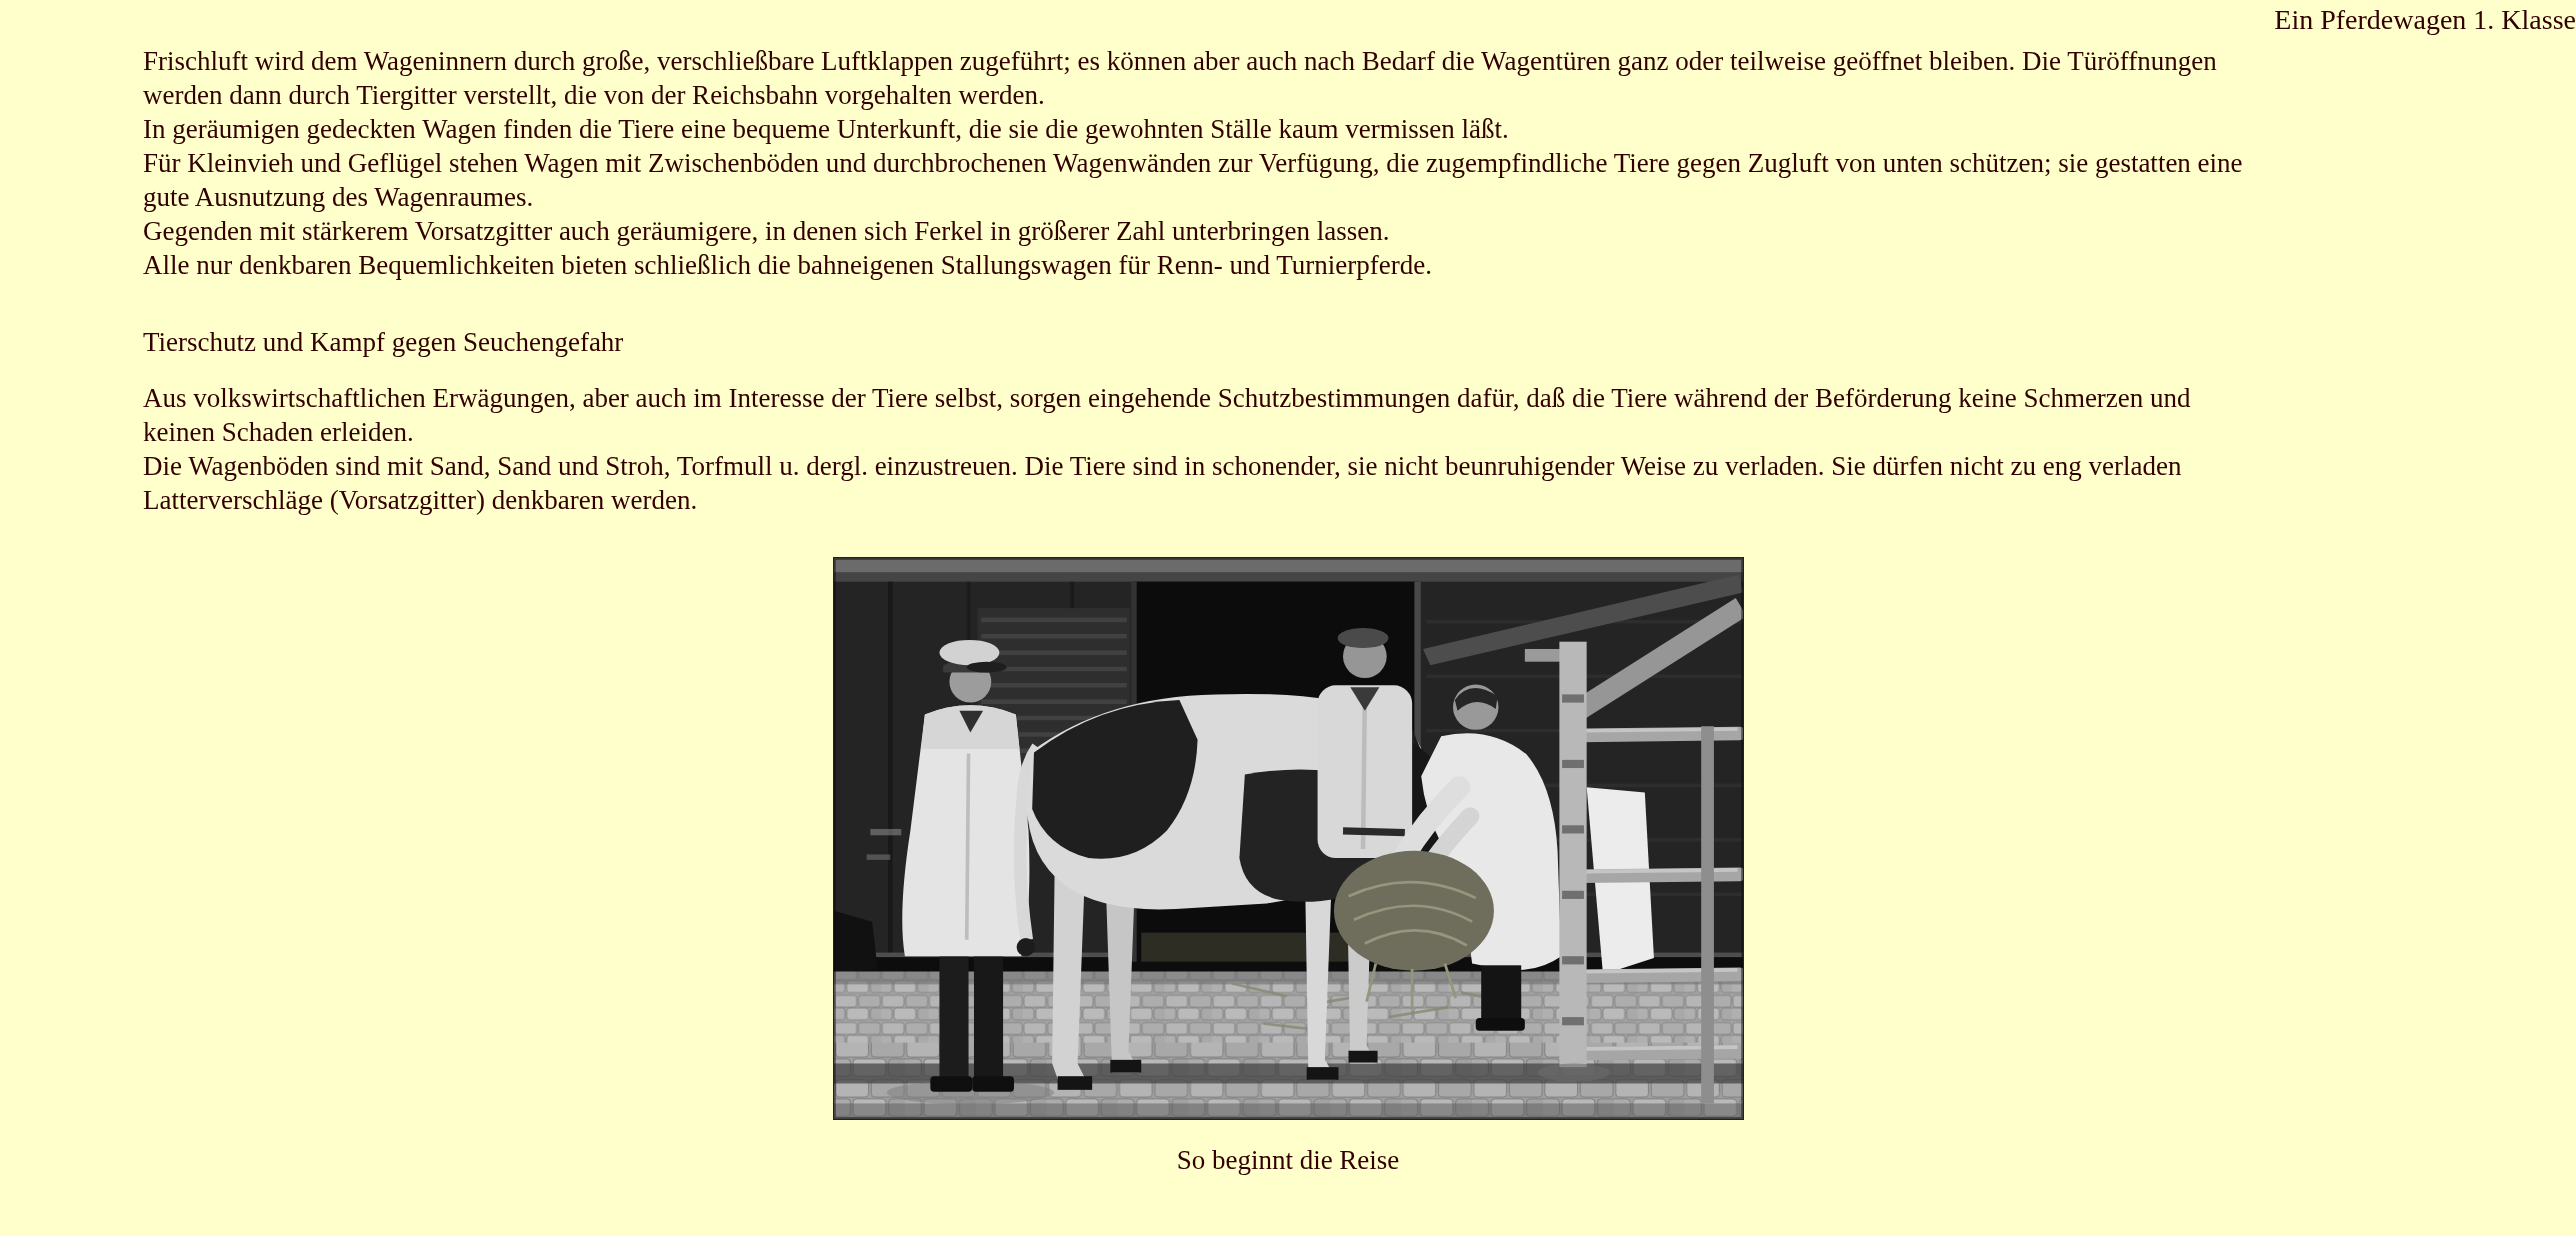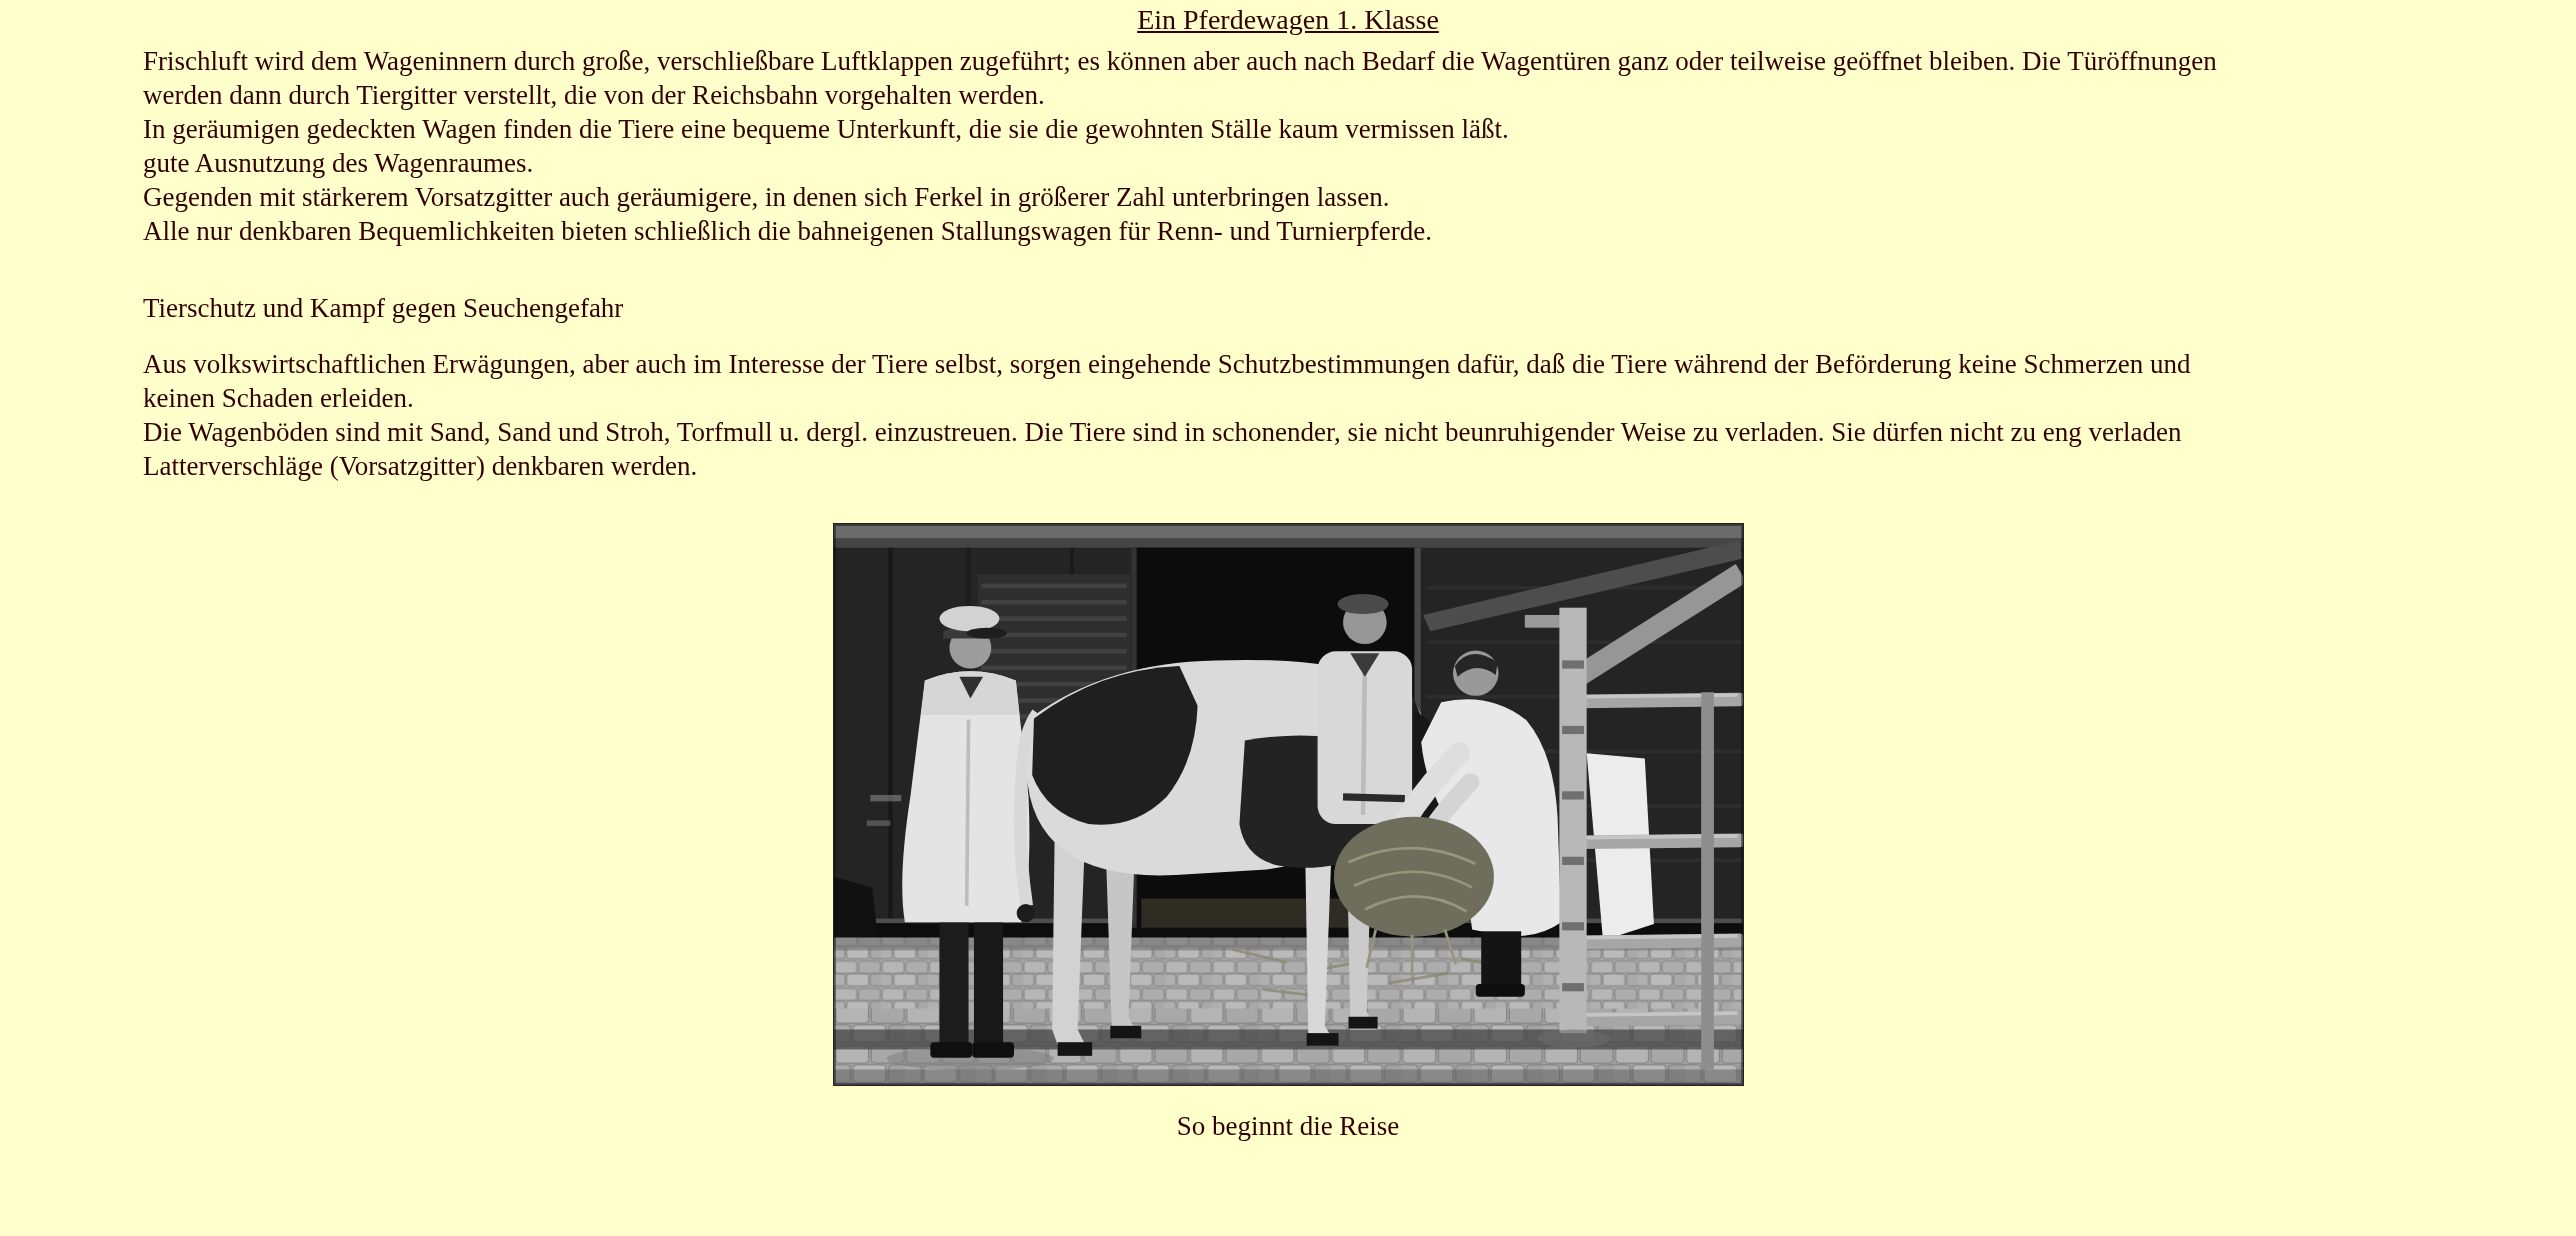--- a/index.html
+++ b/index.html
@@ -3,23 +3,22 @@
 <meta charset="utf-8">
 <style>
   html,body{margin:0;padding:0;}
   body{
     width:2576px;height:1236px;overflow:hidden;
     background:#FFFFCC;color:#330000;
     font-family:"Liberation Serif", serif;
     font-size:27px;line-height:34px;
   }
   .page-title{
-    text-align:center;font-size:28px;line-height:34px;
+    text-align:right;font-size:28px;line-height:34px;
     margin:2.7px 0 7.3px 0;
-    text-decoration:underline;
   }
   .content{margin:0 136px 0 143px;}
   .tline{white-space:nowrap;}
   .section-heading{
     font-size:27px;line-height:49px;font-weight:normal;
     margin:36px 0 14.5px 0;
   }
   .photo-wrap{text-align:center;margin-top:40px;}
   .photo-frame{
     display:inline-block;width:909px;height:561px;
@@ -38,20 +37,21 @@
   <div class="content">
 
     <div>
       <div class="tline">Frischluft wird dem Wageninnern durch große, verschließbare Luftklappen zugeführt; es können aber auch nach Bedarf die Wagentüren ganz oder teilweise geöffnet bleiben. Die Türöffnungen</div>
       <div class="tline">werden dann durch Tiergitter verstellt, die von der Reichsbahn vorgehalten werden.</div>
     </div>
     <div>
       <div class="tline">In geräumigen gedeckten Wagen finden die Tiere eine bequeme Unterkunft, die sie die gewohnten Ställe kaum vermissen läßt.</div>
     </div>
     <div>
+      <div class="tline">Für Kleinvieh und Geflügel stehen Wagen mit Zwischenböden und durchbrochenen Wagenwänden zur Verfügung, die zugempfindliche Tiere gegen Zugluft von unten schützen; sie gestatten eine</div>
       <div class="tline">gute Ausnutzung des Wagenraumes.</div>
     </div>
     <div>
       <div class="tline">Gegenden mit stärkerem Vorsatzgitter auch geräumigere, in denen sich Ferkel in größerer Zahl unterbringen lassen.</div>
     </div>
     <div>
       <div class="tline">Alle nur denkbaren Bequemlichkeiten bieten schließlich die bahneigenen Stallungswagen für Renn- und Turnierpferde.</div>
     </div>
 
     <div class="section-heading">Tierschutz und Kampf gegen Seuchengefahr</div>

